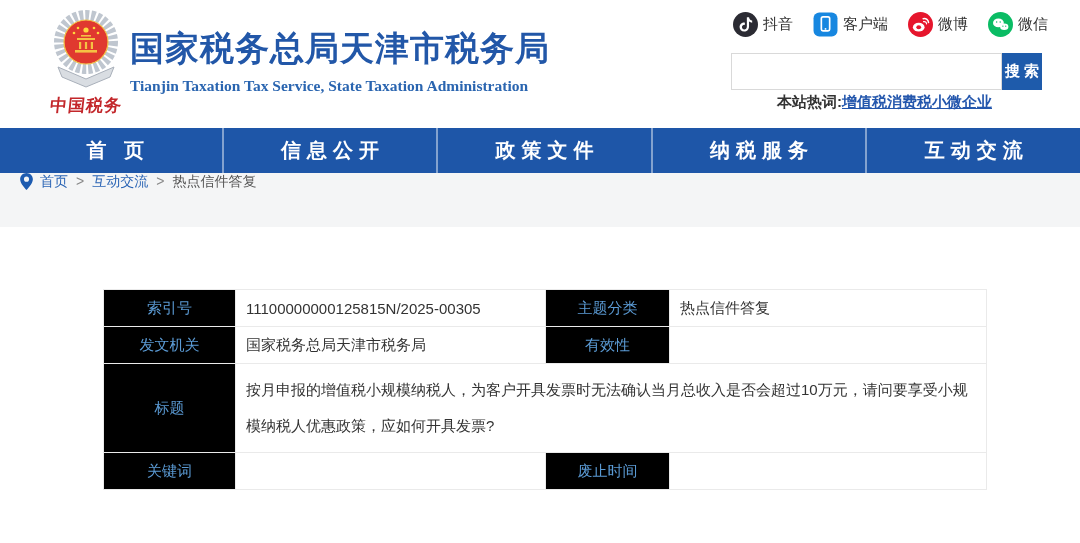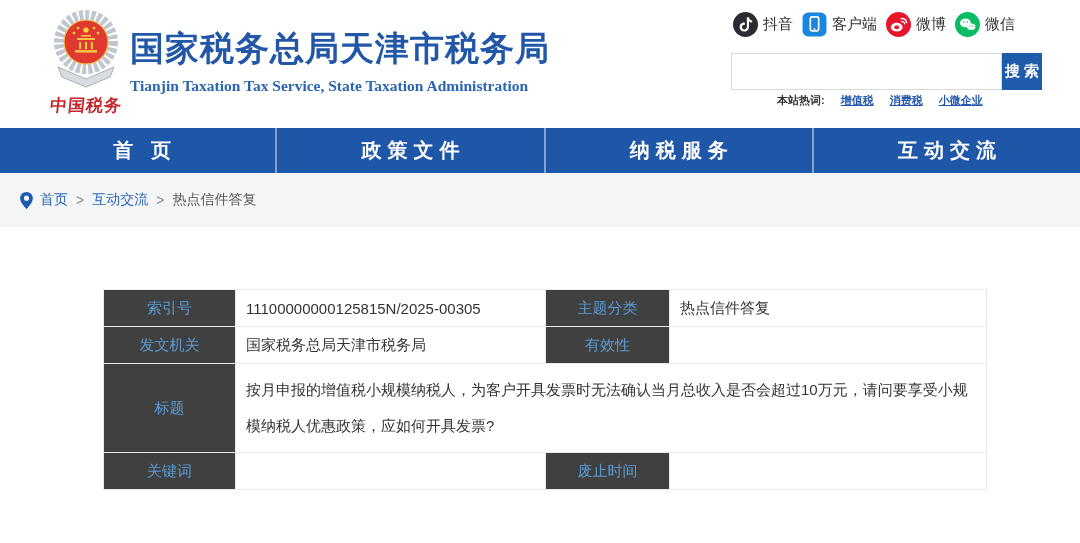--- a/index.html
+++ b/index.html
@@ -12,57 +12,57 @@
 
   .logo { position: absolute; left: 44px; top: 6px; width: 84px; text-align: center; cursor: pointer; }
   .logo-caption { color: #c3272b; font-weight: bold; font-size: 17px; letter-spacing: 1px;
                   transform: skewX(-6deg); margin-top: -2px; }
 
   .titles { position: absolute; left: 130px; top: 30px; }
   .site-title { color: #2257a8; font-size: 34px; font-weight: bold; letter-spacing: 1px; line-height: 1.1; }
   .site-subtitle { color: #2a65b0; font-family: "Liberation Serif", serif; font-weight: bold;
                    font-size: 15.5px; margin-top: 10px; }
 
-  .social { position: absolute; left: 733px; top: 12px; display: flex; align-items: center; gap: 9px; }
+  .social { position: absolute; left: 733px; top: 12px; display: flex; align-items: center; gap: 20px; }
   .social-item { display: flex; align-items: center; gap: 5px; cursor: pointer; text-decoration: none; }
   .social-item svg { display: block; }
   .social-label { font-size: 15px; color: #333; }
 
   .search-input { position: absolute; left: 731px; top: 53px; width: 271px; height: 37px;
                   border: 1px solid #d9d9d9; outline: none; font-size: 15px; padding: 0 10px; }
   .search-btn { position: absolute; left: 1002px; top: 53px; width: 40px; height: 37px;
                 background: #1e5bab; color: #fff; border: none; font-size: 15px; font-weight: bold;
                 cursor: pointer; font-family: "Liberation Sans", sans-serif; }
 
-  .hotwords { position: absolute; left: 777px; top: 93px; font-size: 11px; display: flex; gap: 16px; align-items: flex-start; }
+  .hotwords { position: absolute; left: 777px; top: 93px; font-size: 15px; display: flex; gap: 0; align-items: flex-start; }
   .hw-label { font-weight: bold; color: #333; }
   .hw-link { color: #2457ad; font-weight: bold; text-decoration: underline; cursor: pointer; }
 
   
   .nav { position: absolute; left: 0; top: 128px; width: 1080px; height: 45px;
          background: #1e56a8; display: flex; }
   .nav-item { flex: 1; display: flex; align-items: center; justify-content: center;
               color: #fff; font-size: 20px; font-weight: bold; letter-spacing: 6px;
               cursor: pointer; border-left: 2px solid rgba(255,255,255,0.45); padding-left: 6px; }
   .nav-item:first-child { border-left: none; padding-left: 15px; }
 
   
   .breadcrumb { position: absolute; left: 0; top: 173px; width: 1080px; height: 54px;
-                background: #f4f5f6; display: flex; align-items: center; padding-left: 20px;
+                background: #f4f5f6; display: flex; padding-left: 20px;
                 font-size: 14px; }
   .breadcrumb svg { margin-right: 7px; }
   .bc-link { color: #2b65b5; text-decoration: none; cursor: pointer; }
   .bc-sep { color: #888; margin: 0 8px; }
   .bc-current { color: #555; }
 
   
   .info-table { position: absolute; left: 103px; top: 289px; width: 883px;
                 border-collapse: collapse; table-layout: fixed; }
   .info-table td { border: 1px solid #eaeaea; font-size: 15px; height: 37px; background: #fff; }
-  .info-table td.lbl { background: #404040; color: #5b9bd5; text-align: center; }
+  .info-table td.lbl { background: #000000; color: #5b9bd5; text-align: center; }
   .info-table td.val { color: #333; padding: 0 10px; }
   .info-table td.title-val { line-height: 36px; padding: 8px 10px; height: 74px; }
 </style>
 </head>
 <body>
 
 <div class="page">
 
   <div class="header">
 
@@ -145,20 +145,21 @@
     <div class="hotwords">
       <span class="hw-label">本站热词:</span>
       <a class="hw-link">增值税</a>
       <a class="hw-link">消费税</a>
       <a class="hw-link">小微企业</a>
     </div>
   </div>
 
   <div class="nav">
     <div class="nav-item">首 页</div>
+    <div class="nav-item">信息公开</div>
     <div class="nav-item">政策文件</div>
     <div class="nav-item">纳税服务</div>
     <div class="nav-item">互动交流</div>
   </div>
 
   <div class="breadcrumb">
     <svg width="13" height="17" viewBox="0 0 12 16">
       <path d="M6 0C2.7 0 0 2.6 0 5.9 0 10.3 6 16 6 16s6-5.7 6-10.1C12 2.6 9.3 0 6 0zm0 8.2a2.4 2.4 0 1 1 0-4.8 2.4 2.4 0 0 1 0 4.8z" fill="#1d5bb0"></path>
     </svg>
     <a class="bc-link">首页</a>

